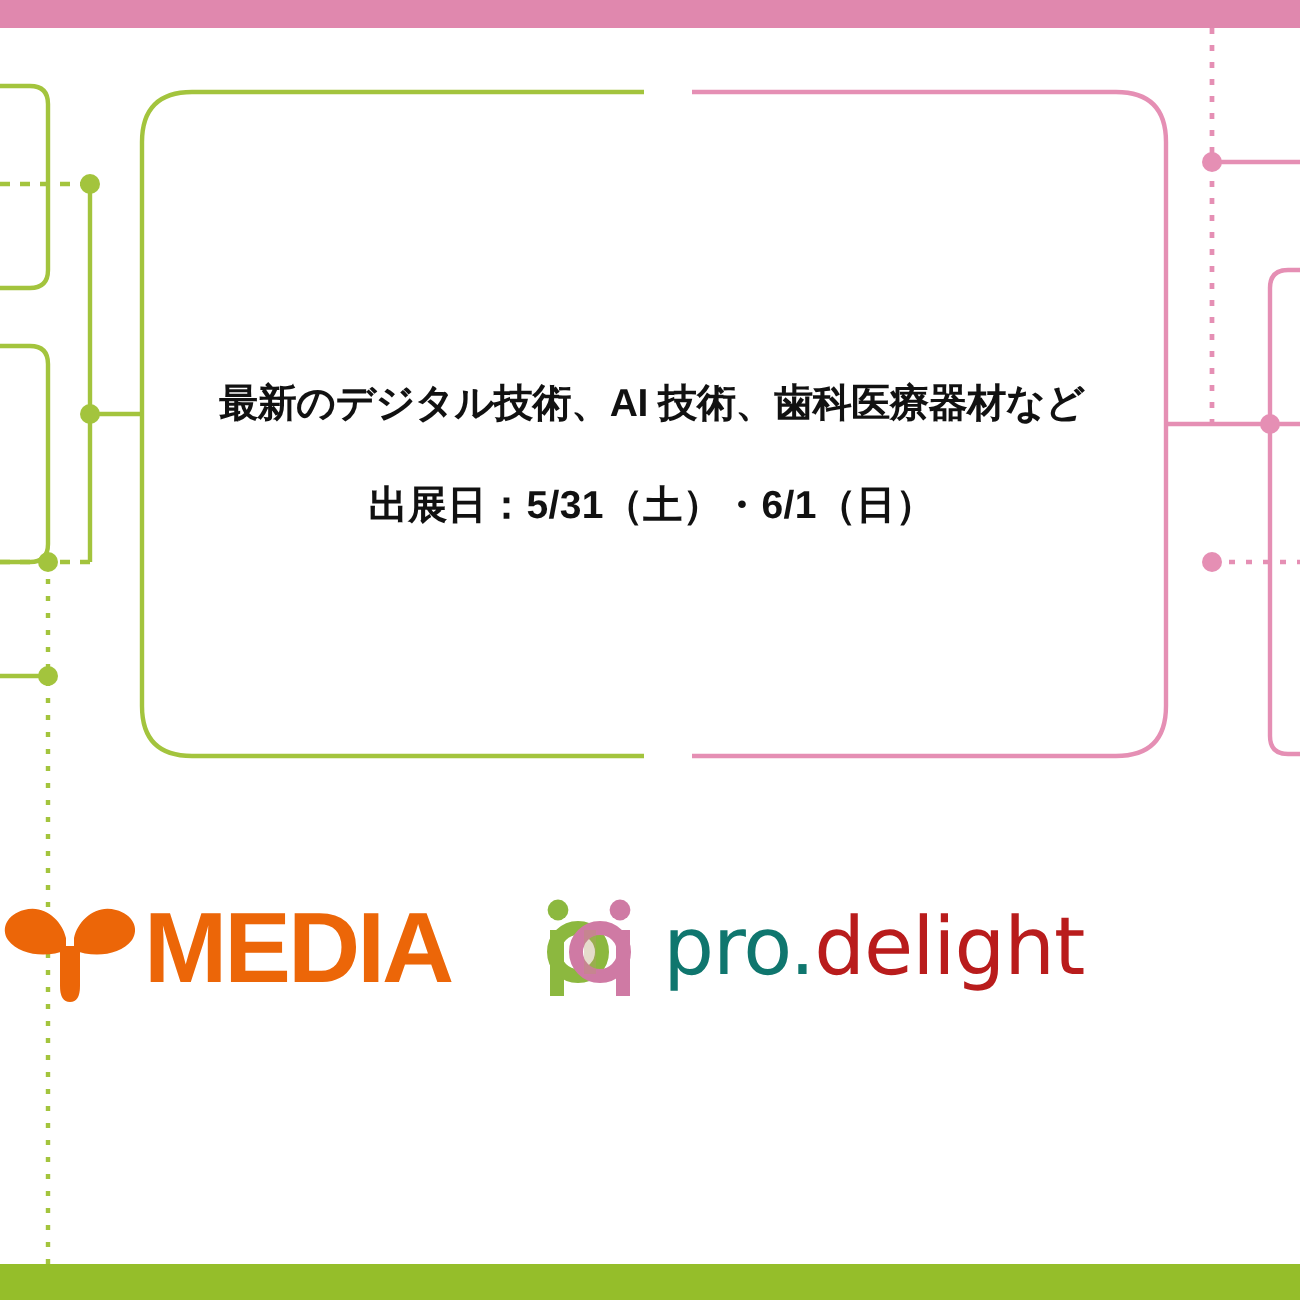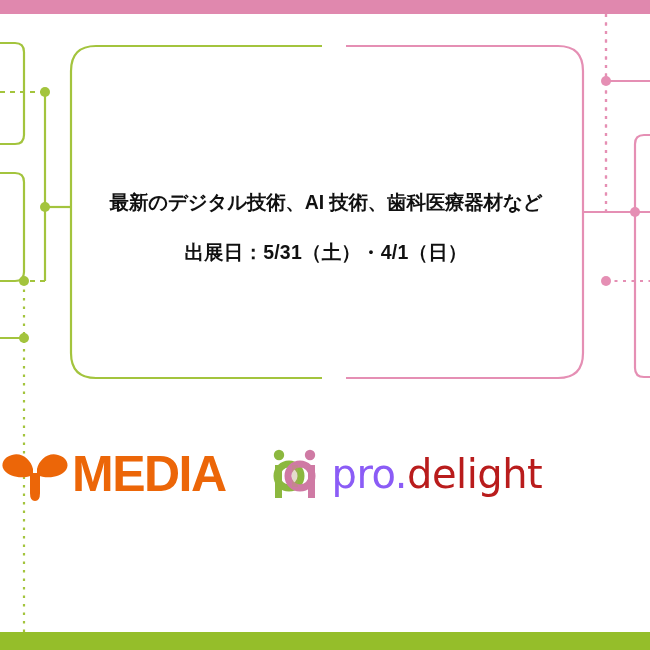--- a/index.html
+++ b/index.html
@@ -92,21 +92,21 @@
   .logo-media .wordmark{
     font-size:50px;font-weight:700;letter-spacing:-1.5px;
     color:#ec6608;line-height:1;
     font-family:"Liberation Sans","DejaVu Sans",sans-serif;
   }
   .logo-pd{display:flex;align-items:center;gap:8px;}
   .logo-pd .wordmark{
     font-size:40px;font-weight:400;letter-spacing:-0.5px;line-height:1;
     font-family:"DejaVu Sans","Liberation Sans",sans-serif;
   }
-  .logo-pd .w-pro{color:#8b5cf6;}
+  .logo-pd .w-pro{color:#0f766e;}
   .logo-pd .w-del{color:#b91c1c;}
 </style>
 </head>
 <body>
 
 <div id="stage">
 
   <div class="bar-top"></div>
   <div class="bar-bottom"></div>
 
@@ -165,21 +165,21 @@
 
       <path d="M 254 3 L 28 3 Q 3 3 3 28 L 3 310 Q 3 335 28 335 L 254 335" fill="none" stroke="#a3c43d" stroke-width="2.2"></path>
 
       <path d="M 278 3 L 490 3 Q 515 3 515 28 L 515 310 Q 515 335 490 335 L 278 335" fill="none" stroke="#e58fb4" stroke-width="2.2"></path>
     </svg>
 
     <div class="card-inner">
       <div class="kicker">最新のデジタル技術、AI 技術、歯科医療器材など</div>
 
 
-      <div class="daterow">出展日：5/31（土）・4/1（日）</div>
+      <div class="daterow">出展日：5/31（土）・6/1（日）</div>
     </div>
   </div>
 
   <div class="logos">
 
     <div class="logo-media">
       <svg width="70" height="58" viewBox="0 0 70 58">
 
         <path d="M33 30 C 24 34 10 33 4 25 C 0 19 4 12 12 10 C 22 7 31 15 33 24 Z" fill="#ec6608"></path>
 

